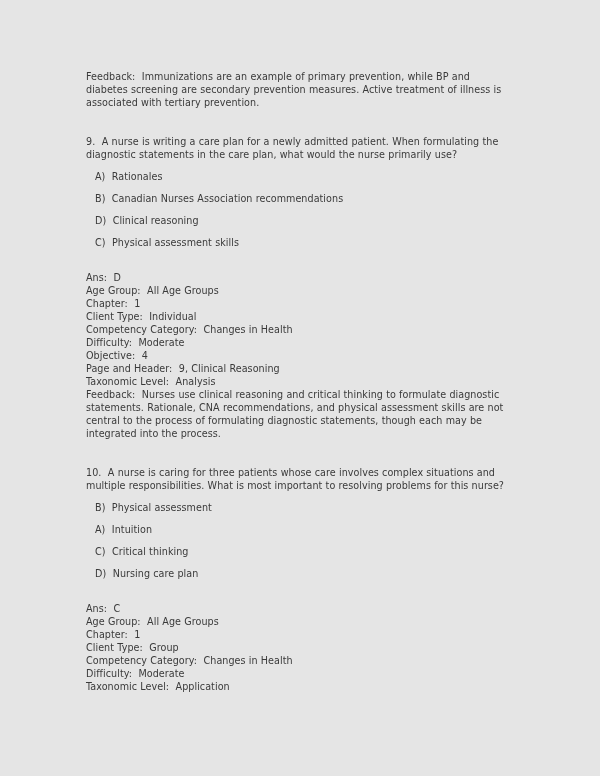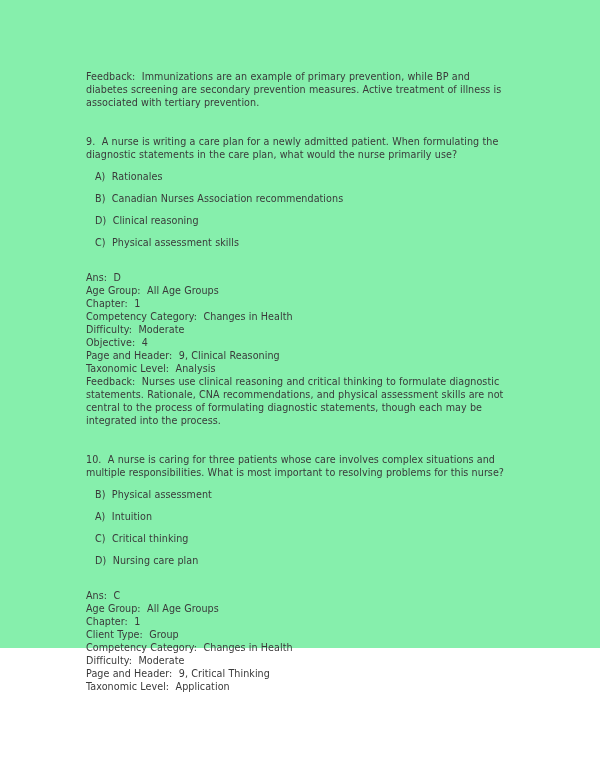--- a/index.html
+++ b/index.html
@@ -11,22 +11,22 @@
     width: 600px;
     height: 776px;
     font-family: "DejaVu Sans", "Liberation Sans", sans-serif;
     color: #3a3a3a;
     -webkit-font-smoothing: antialiased;
     overflow: hidden;
   }
   .page {
     position: relative;
     width: 600px;
-    height: 648px;
-    background: #86efac;
+    height: 776px;
+    background: #e5e5e5;
     box-sizing: border-box;
     padding: 70px 90px 0 86px;
   }
   .flow {
     font-size: 9.6px;
     line-height: 13px;
     letter-spacing: 0.005em;
     text-align: left;
     word-spacing: 0.012em;
   }
@@ -72,20 +72,21 @@
     <p class="option-line">A)  Rationales</p>
     <p class="option-line">B)  Canadian Nurses Association recommendations</p>
     <p class="option-line">D)  Clinical reasoning</p>
     <p class="option-line">C)  Physical assessment skills</p>
 
     <div class="gap-line"></div>
 
     <p class="meta-line">Ans:  D</p>
     <p class="meta-line">Age Group:  All Age Groups</p>
     <p class="meta-line">Chapter:  1</p>
+    <p class="meta-line">Client Type:  Individual</p>
     <p class="meta-line">Competency Category:  Changes in Health</p>
     <p class="meta-line">Difficulty:  Moderate</p>
     <p class="meta-line">Objective:  4</p>
     <p class="meta-line">Page and Header:  9, Clinical Reasoning</p>
     <p class="meta-line">Taxonomic Level:  Analysis</p>
 
     <p class="para">Feedback:  Nurses use clinical reasoning and critical thinking to formulate diagnostic statements. Rationale, CNA recommendations, and physical assessment skills are not central to the process of formulating diagnostic statements, though each may be integrated into the process.</p>
 
     <div class="gap-block"></div>
 
@@ -97,18 +98,17 @@
     <p class="option-line">D)  Nursing care plan</p>
 
     <div class="gap-line"></div>
 
     <p class="meta-line">Ans:  C</p>
     <p class="meta-line">Age Group:  All Age Groups</p>
     <p class="meta-line">Chapter:  1</p>
     <p class="meta-line">Client Type:  Group</p>
     <p class="meta-line">Competency Category:  Changes in Health</p>
     <p class="meta-line">Difficulty:  Moderate</p>
-    <p class="meta-line">Page and Header:  9, Critical Thinking</p>
     <p class="meta-line">Taxonomic Level:  Application</p>
 
 
   </div>
 </div>
 
 </body></html>

